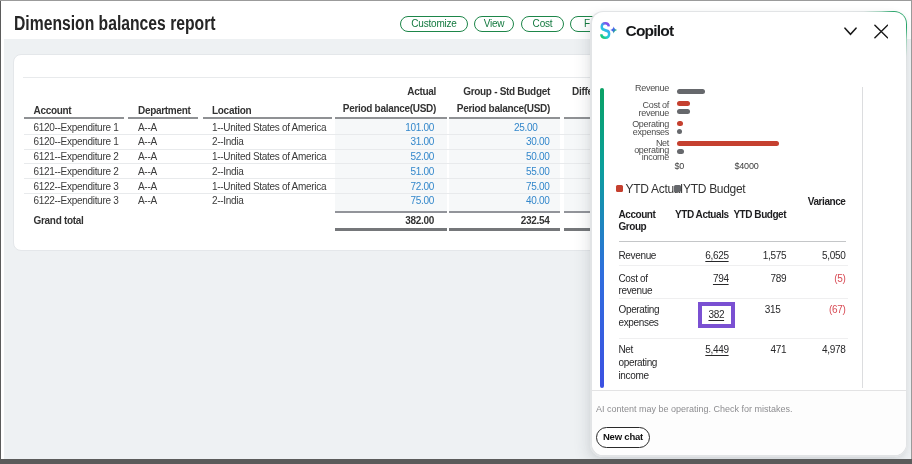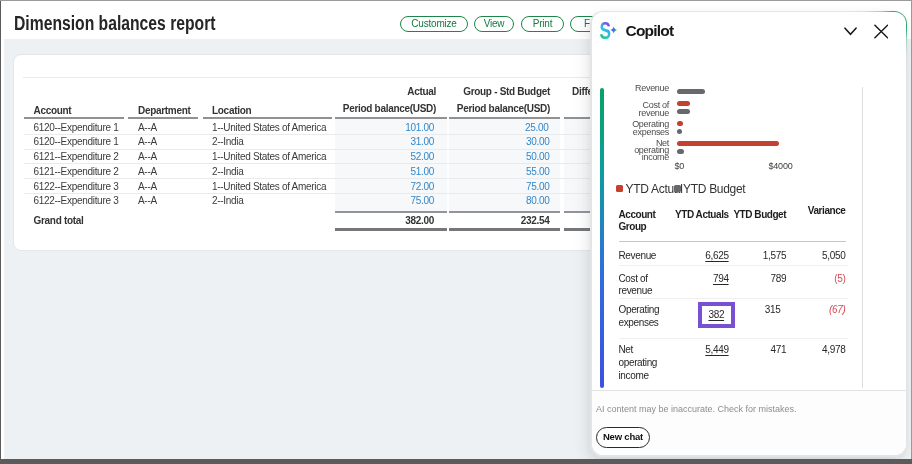--- a/index.html
+++ b/index.html
@@ -61,21 +61,21 @@
 #ai-txt { position:absolute; left:4.5px; top:12.5px; font-size:9px; line-height:10.5px; color:#8d8d90; }
 #newchat { position:absolute; left:4.5px; top:35.5px; width:54px; height:21px; border:1.5px solid #2a2a2a; border-radius:11px; background:#fff;
   font-size:9.5px; letter-spacing:-0.2px; font-weight:bold; color:#111; text-align:center; line-height:17.5px; white-space:nowrap; }
 </style>
 </head>
 <body>
 <div class="abs" id="graybg"></div>
 <div class="abs" id="title">Dimension balances report</div>
 <div class="gbtn" style="left:400px; width:68px;">Customize</div>
 <div class="gbtn" style="left:474px; width:40px;">View</div>
-<div class="gbtn" style="left:521px; width:43px;">Print</div>
+<div class="gbtn" style="left:521px; width:43px;">Cost</div>
 <div class="gbtn" style="left:570px; width:70px; text-align:left; padding-left:13px;">F</div>
 
 <div class="abs" id="card"></div>
 
 <div class="msep" style="left:23px; top:77px; width:570px;"></div>
 
 <div class="mtxt mhead r" style="left:336px; top:86px; width:100px;">Actual</div>
 <div class="mtxt mhead r" style="left:449px; top:86px; width:101px;">Group - Std Budget</div>
 <div class="mtxt mhead" style="left:572px; top:86px;">Difference</div>
 <div class="mtxt mhead r" style="left:336px; top:102.5px; width:100px;">Period balance(USD)</div>
@@ -94,21 +94,21 @@
 
 <div class="shade" style="left:335px; top:119px; width:111.5px; height:92px;"></div>
 <div class="shade" style="left:449px; top:119px; width:110.5px; height:92px;"></div>
 <div class="shade" style="left:563.5px; top:119px; width:36px; height:92px;"></div>
 
 <div id="rows">
     <div class="mtxt" style="left:33.5px; top:121.7px;">6120--Expenditure 1</div>
     <div class="mtxt" style="left:138px; top:121.7px;">A--A</div>
     <div class="mtxt" style="left:212px; top:121.7px;">1--United States of America</div>
     <div class="mtxt mblue r" style="left:336px; top:121.7px; width:98px;">101.00</div>
-    <div class="mtxt mblue r" style="left:448px; top:121.7px; width:100.5px;text-align:right;">25.00</div>
+    <div class="mtxt mblue r" style="left:437px; top:121.7px; width:100.5px;text-align:right;">25.00</div>
     <div class="msep" style="left:23.5px; top:133.8px; width:576px;"></div>
     <div class="mtxt" style="left:33.5px; top:136.4px;">6120--Expenditure 1</div>
     <div class="mtxt" style="left:138px; top:136.4px;">A--A</div>
     <div class="mtxt" style="left:212px; top:136.4px;">2--India</div>
     <div class="mtxt mblue r" style="left:336px; top:136.4px; width:98px;">31.00</div>
     <div class="mtxt mblue r" style="left:449px; top:136.4px; width:100.5px;">30.00</div>
     <div class="msep" style="left:23.5px; top:148.5px; width:576px;"></div>
     <div class="mtxt" style="left:33.5px; top:151.1px;">6121--Expenditure 2</div>
     <div class="mtxt" style="left:138px; top:151.1px;">A--A</div>
     <div class="mtxt" style="left:212px; top:151.1px;">1--United States of America</div>
@@ -124,21 +124,21 @@
     <div class="mtxt" style="left:33.5px; top:180.5px;">6122--Expenditure 3</div>
     <div class="mtxt" style="left:138px; top:180.5px;">A--A</div>
     <div class="mtxt" style="left:212px; top:180.5px;">1--United States of America</div>
     <div class="mtxt mblue r" style="left:336px; top:180.5px; width:98px;">72.00</div>
     <div class="mtxt mblue r" style="left:449px; top:180.5px; width:100.5px;">75.00</div>
     <div class="msep" style="left:23.5px; top:192.6px; width:576px;"></div>
     <div class="mtxt" style="left:33.5px; top:195.2px;">6122--Expenditure 3</div>
     <div class="mtxt" style="left:138px; top:195.2px;">A--A</div>
     <div class="mtxt" style="left:212px; top:195.2px;">2--India</div>
     <div class="mtxt mblue r" style="left:336px; top:195.2px; width:98px;">75.00</div>
-    <div class="mtxt mblue r" style="left:449px; top:195.2px; width:100.5px;">80.00</div>
+    <div class="mtxt mblue r" style="left:449px; top:195.2px; width:100.5px;">40.00</div>
   </div>
 
 <div class="mline" style="left:335px; top:210.8px; width:111.5px; height:1.8px; background:#92949a;"></div>
 <div class="mline" style="left:449px; top:210.8px; width:110.5px; height:1.8px; background:#92949a;"></div>
 <div class="mline" style="left:563.5px; top:210.8px; width:36px; height:1.8px; background:#92949a;"></div>
 <div class="mtxt mhead" style="left:33.5px; top:214.5px;">Grand total</div>
 <div class="mtxt mhead r" style="left:336px; top:214.5px; width:98px;">382.00</div>
 <div class="mtxt mhead r" style="left:449px; top:214.5px; width:100.5px;">232.54</div>
 <div class="mline" style="left:335px; top:228.4px; width:111.5px; height:2.4px; background:#75777a;"></div>
 <div class="mline" style="left:449px; top:228.4px; width:110.5px; height:2.4px; background:#75777a;"></div>
@@ -185,62 +185,62 @@
         <div class="clab" style="right:236.5px; top:134.2px;">operating</div>
         <div class="clab" style="right:236.5px; top:141.4px;">income</div>
         <div class="bar gbar" style="left:85.3px; top:77.2px; width:28.7px;"></div>
         <div class="bar rbar" style="left:85.3px; top:88.6px; width:13.7px;"></div>
         <div class="bar gbar" style="left:85.3px; top:97.1px; width:13.7px;"></div>
         <div class="bar rbar" style="left:85.3px; top:108.7px; width:6.3px;"></div>
         <div class="bar gbar" style="left:85.3px; top:117.2px; width:5px;"></div>
         <div class="bar rbar" style="left:85.3px; top:129.2px; width:102.5px;"></div>
         <div class="bar gbar" style="left:85.3px; top:137.3px; width:7.6px;"></div>
         <div class="axlab" style="left:83px; top:148.8px;">$0</div>
-        <div class="axlab" style="left:177px; top:148.8px;">$4000</div>
+        <div class="axlab" style="left:143px; top:148.8px;">$4000</div>
         <div class="leg rbar" style="left:24.3px; top:172.8px;"></div>
         <div class="legt" style="left:34px; top:172.4px;">YTD Actual</div>
         <div class="leg gbar" style="left:82px; top:172.8px;"></div>
         <div class="legt" style="left:91.5px; top:172.4px;">YTD Budget</div>
       </div>
   <div id="ctable">
         <div class="ct cth" style="left:27.0px; top:196.8px;">Account</div>
         <div class="ct cth" style="left:27.0px; top:209.4px;text-align:right;">Group</div>
         <div class="ct cth r" style="left:47.1px; top:196.8px; width:90px;">YTD Actuals</div>
         <div class="ct cth r" style="left:104.6px; top:196.8px; width:90px;">YTD Budget</div>
-        <div class="ct cth r" style="left:163.9px; top:193px; width:90px;">Variance</div>
+        <div class="ct cth r" style="left:163.9px; top:184px; width:90px;">Variance</div>
         <div style="position:absolute; left:27px; top:228.7px; width:227px; height:1px; background:#c4c6c8;"></div>
         <div class="ct " style="left:27.0px; top:237.8px;">Revenue</div>
         <div class="ct ctu r" style="left:67.1px; top:237.8px; width:70px;">6,625</div>
         <div class="ct  r" style="left:124.6px; top:237.8px; width:70px;">1,575</div>
         <div class="ct  r" style="left:183.9px; top:237.8px; width:70px;">5,050</div>
         <div class="ctsep" style="top:253.2px;"></div>
         <div class="ct " style="left:27.0px; top:260.8px;">Cost of</div>
         <div class="ct " style="left:27.0px; top:273.4px;">revenue</div>
         <div class="ct ctu r" style="left:67.1px; top:260.8px; width:70px;">794</div>
         <div class="ct  r" style="left:124.6px; top:260.8px; width:70px;">789</div>
         <div class="ct ctr r" style="left:183.9px; top:260.8px; width:70px;">(5)</div>
         <div class="ctsep" style="top:285.6px;"></div>
         <div class="ct " style="left:27.0px; top:292.3px;">Operating</div>
         <div class="ct " style="left:27.0px; top:304.9px;">expenses</div>
         <div id="purp" style="left:106.79999999999995px; top:290.1px; width:36.6px; height:26.2px;"></div>
         <div class="ct ctu r" style="left:92.6px; top:296.9px; width:40px;">382</div>
         <div class="ct  r" style="left:119px; top:292.3px; width:70px;">315</div>
-        <div class="ct ctr r" style="left:183.9px; top:292.3px; width:70px;font-style:italic;">(67)</div>
+        <div class="ct ctr r" style="left:183.9px; top:292.3px; width:70px;">(67)</div>
         <div class="ctsep" style="top:325.8px;"></div>
         <div class="ct " style="left:27.0px; top:332.3px;">Net</div>
         <div class="ct " style="left:27.0px; top:344.9px;">operating</div>
         <div class="ct " style="left:27.0px; top:357.6px;">income</div>
         <div class="ct ctu r" style="left:67.1px; top:332.3px; width:70px;">5,449</div>
         <div class="ct  r" style="left:124.6px; top:332.3px; width:70px;">471</div>
         <div class="ct  r" style="left:183.9px; top:332.3px; width:70px;">4,978</div>
       </div>
   <div id="vline"></div>
 
   <div id="cp-foot">
-    <div id="ai-txt">AI content may be inaccurate. Check for mistakes.</div>
+    <div id="ai-txt">AI content may be operating. Check for mistakes.</div>
     <div id="newchat">New chat</div>
   </div>
 </div>
   </div>
 
 <div class="abs" id="lborder"></div>
 <div class="abs" style="left:0;top:0;width:912px;height:1px;background:#9b9b9b;"></div>
 <div class="abs" id="rborder"></div>
 <div class="abs" id="bbar"></div>
 

